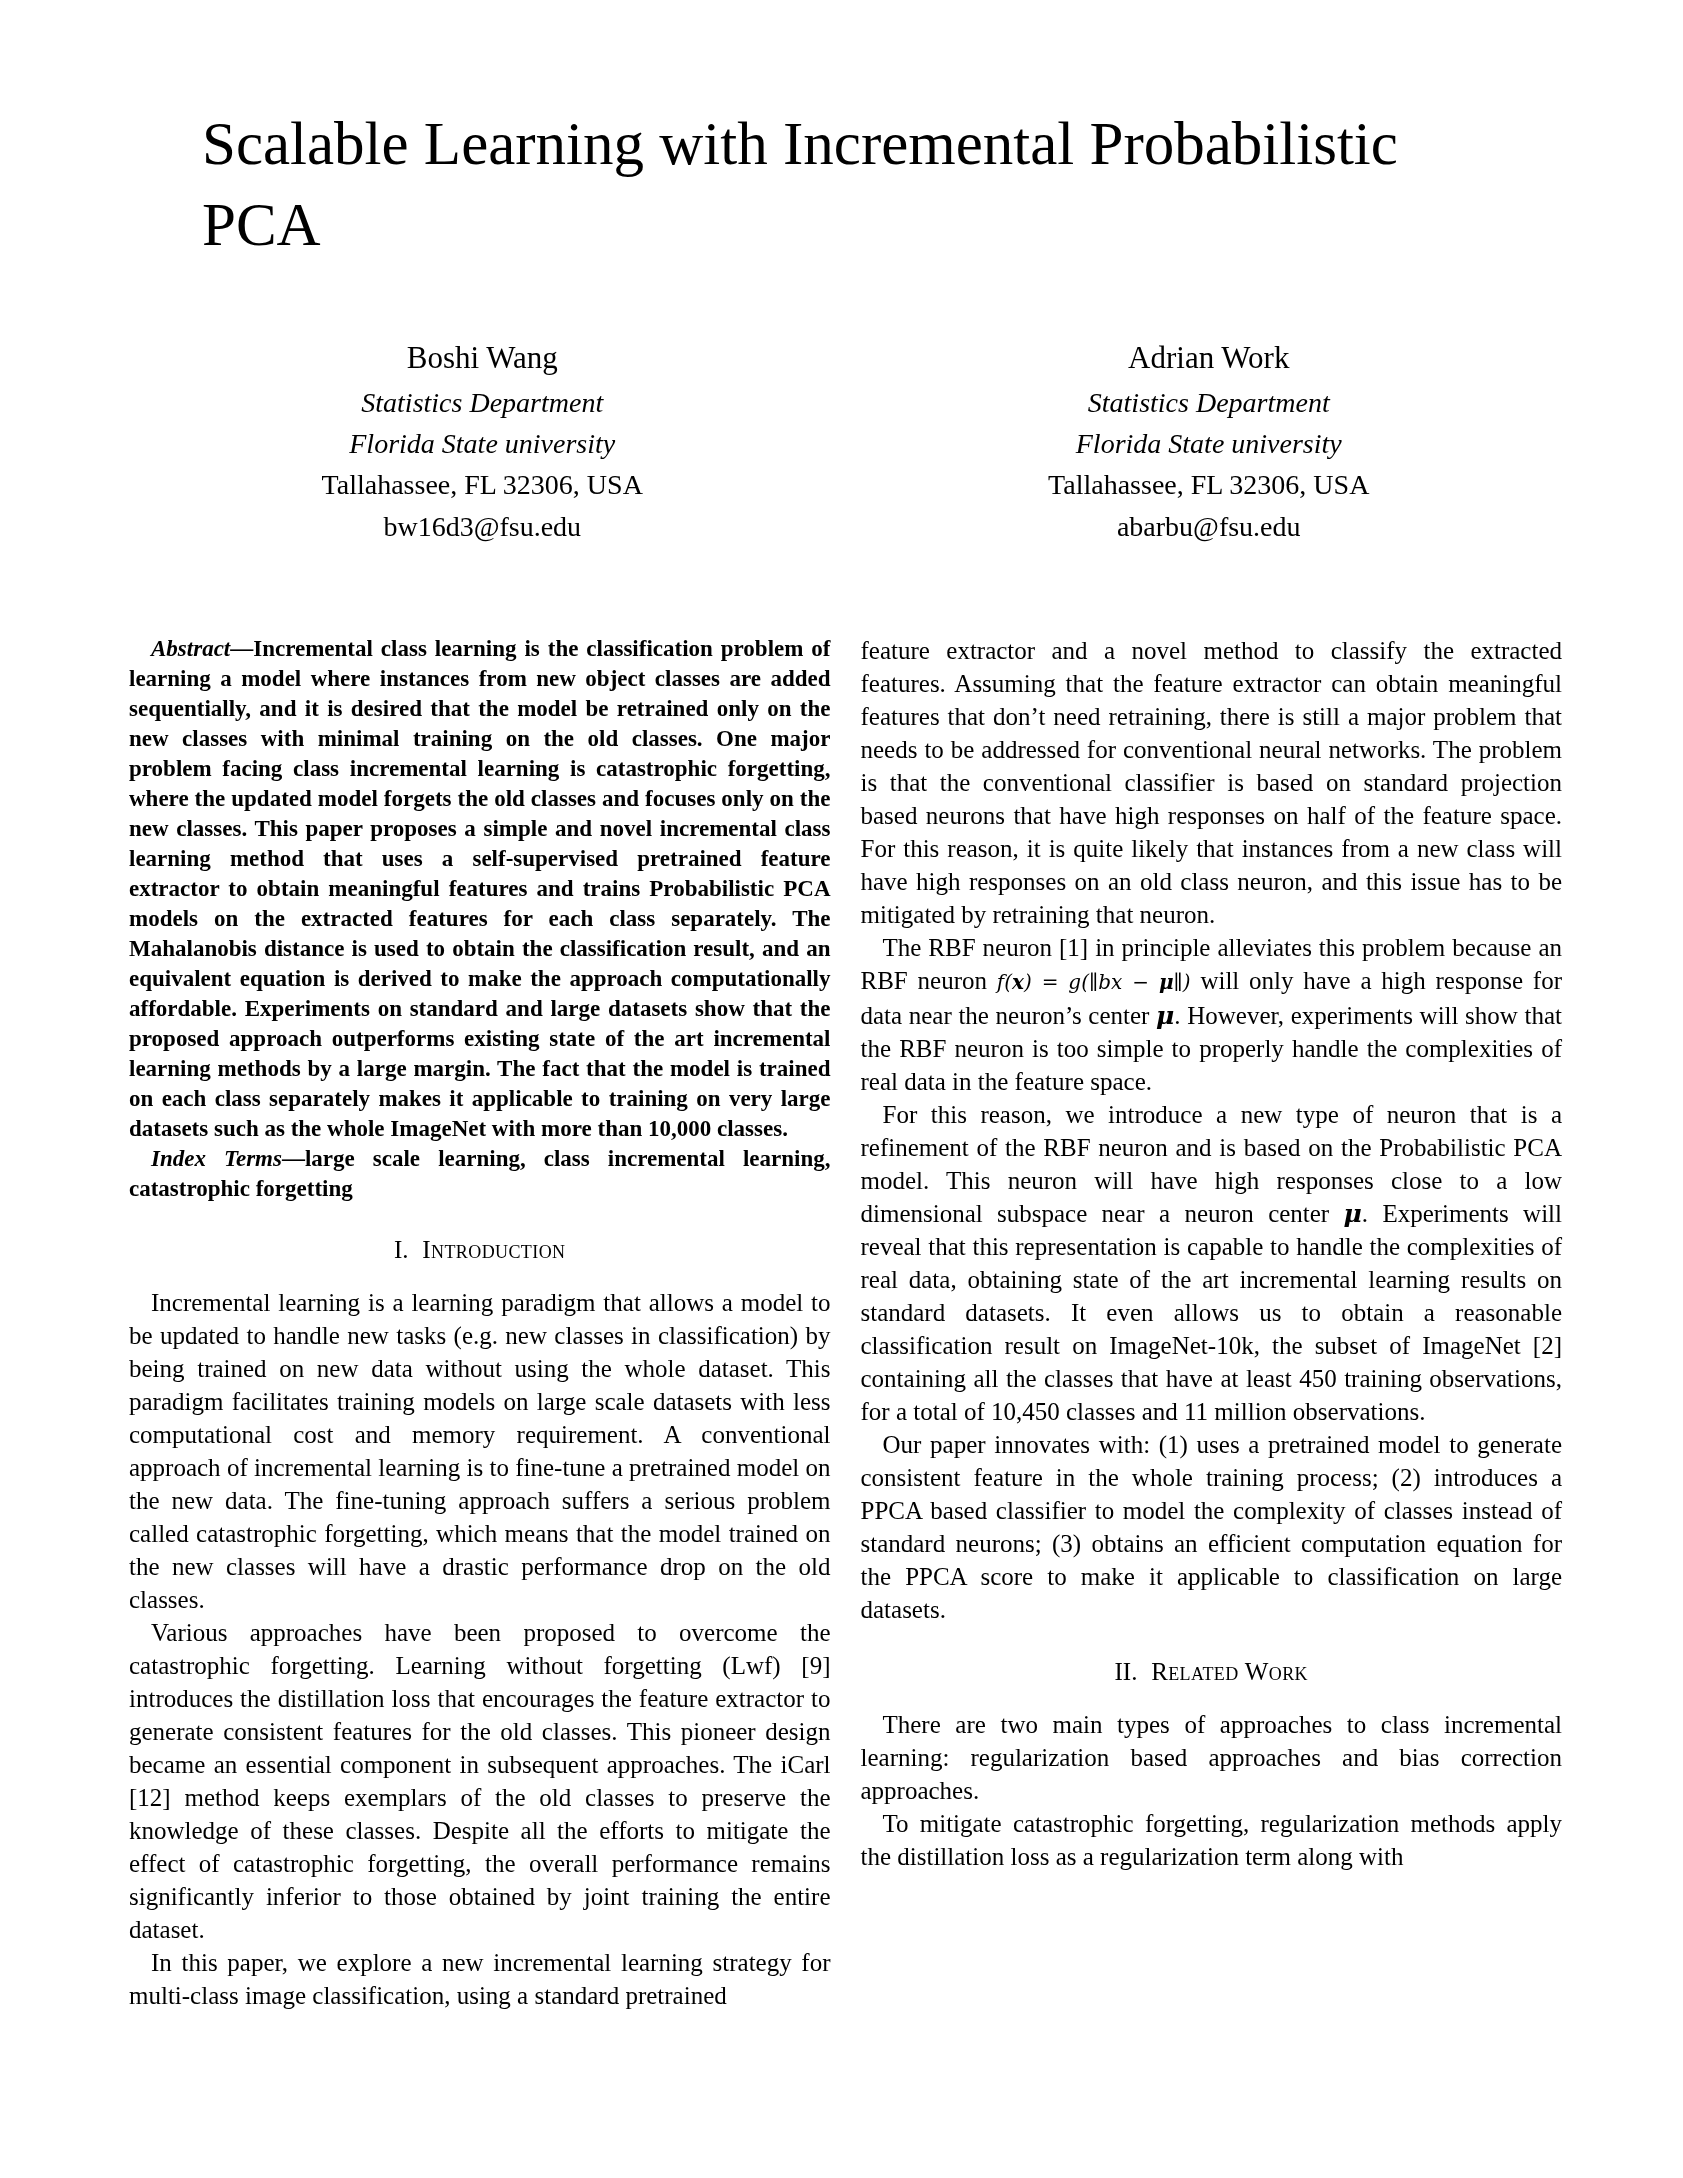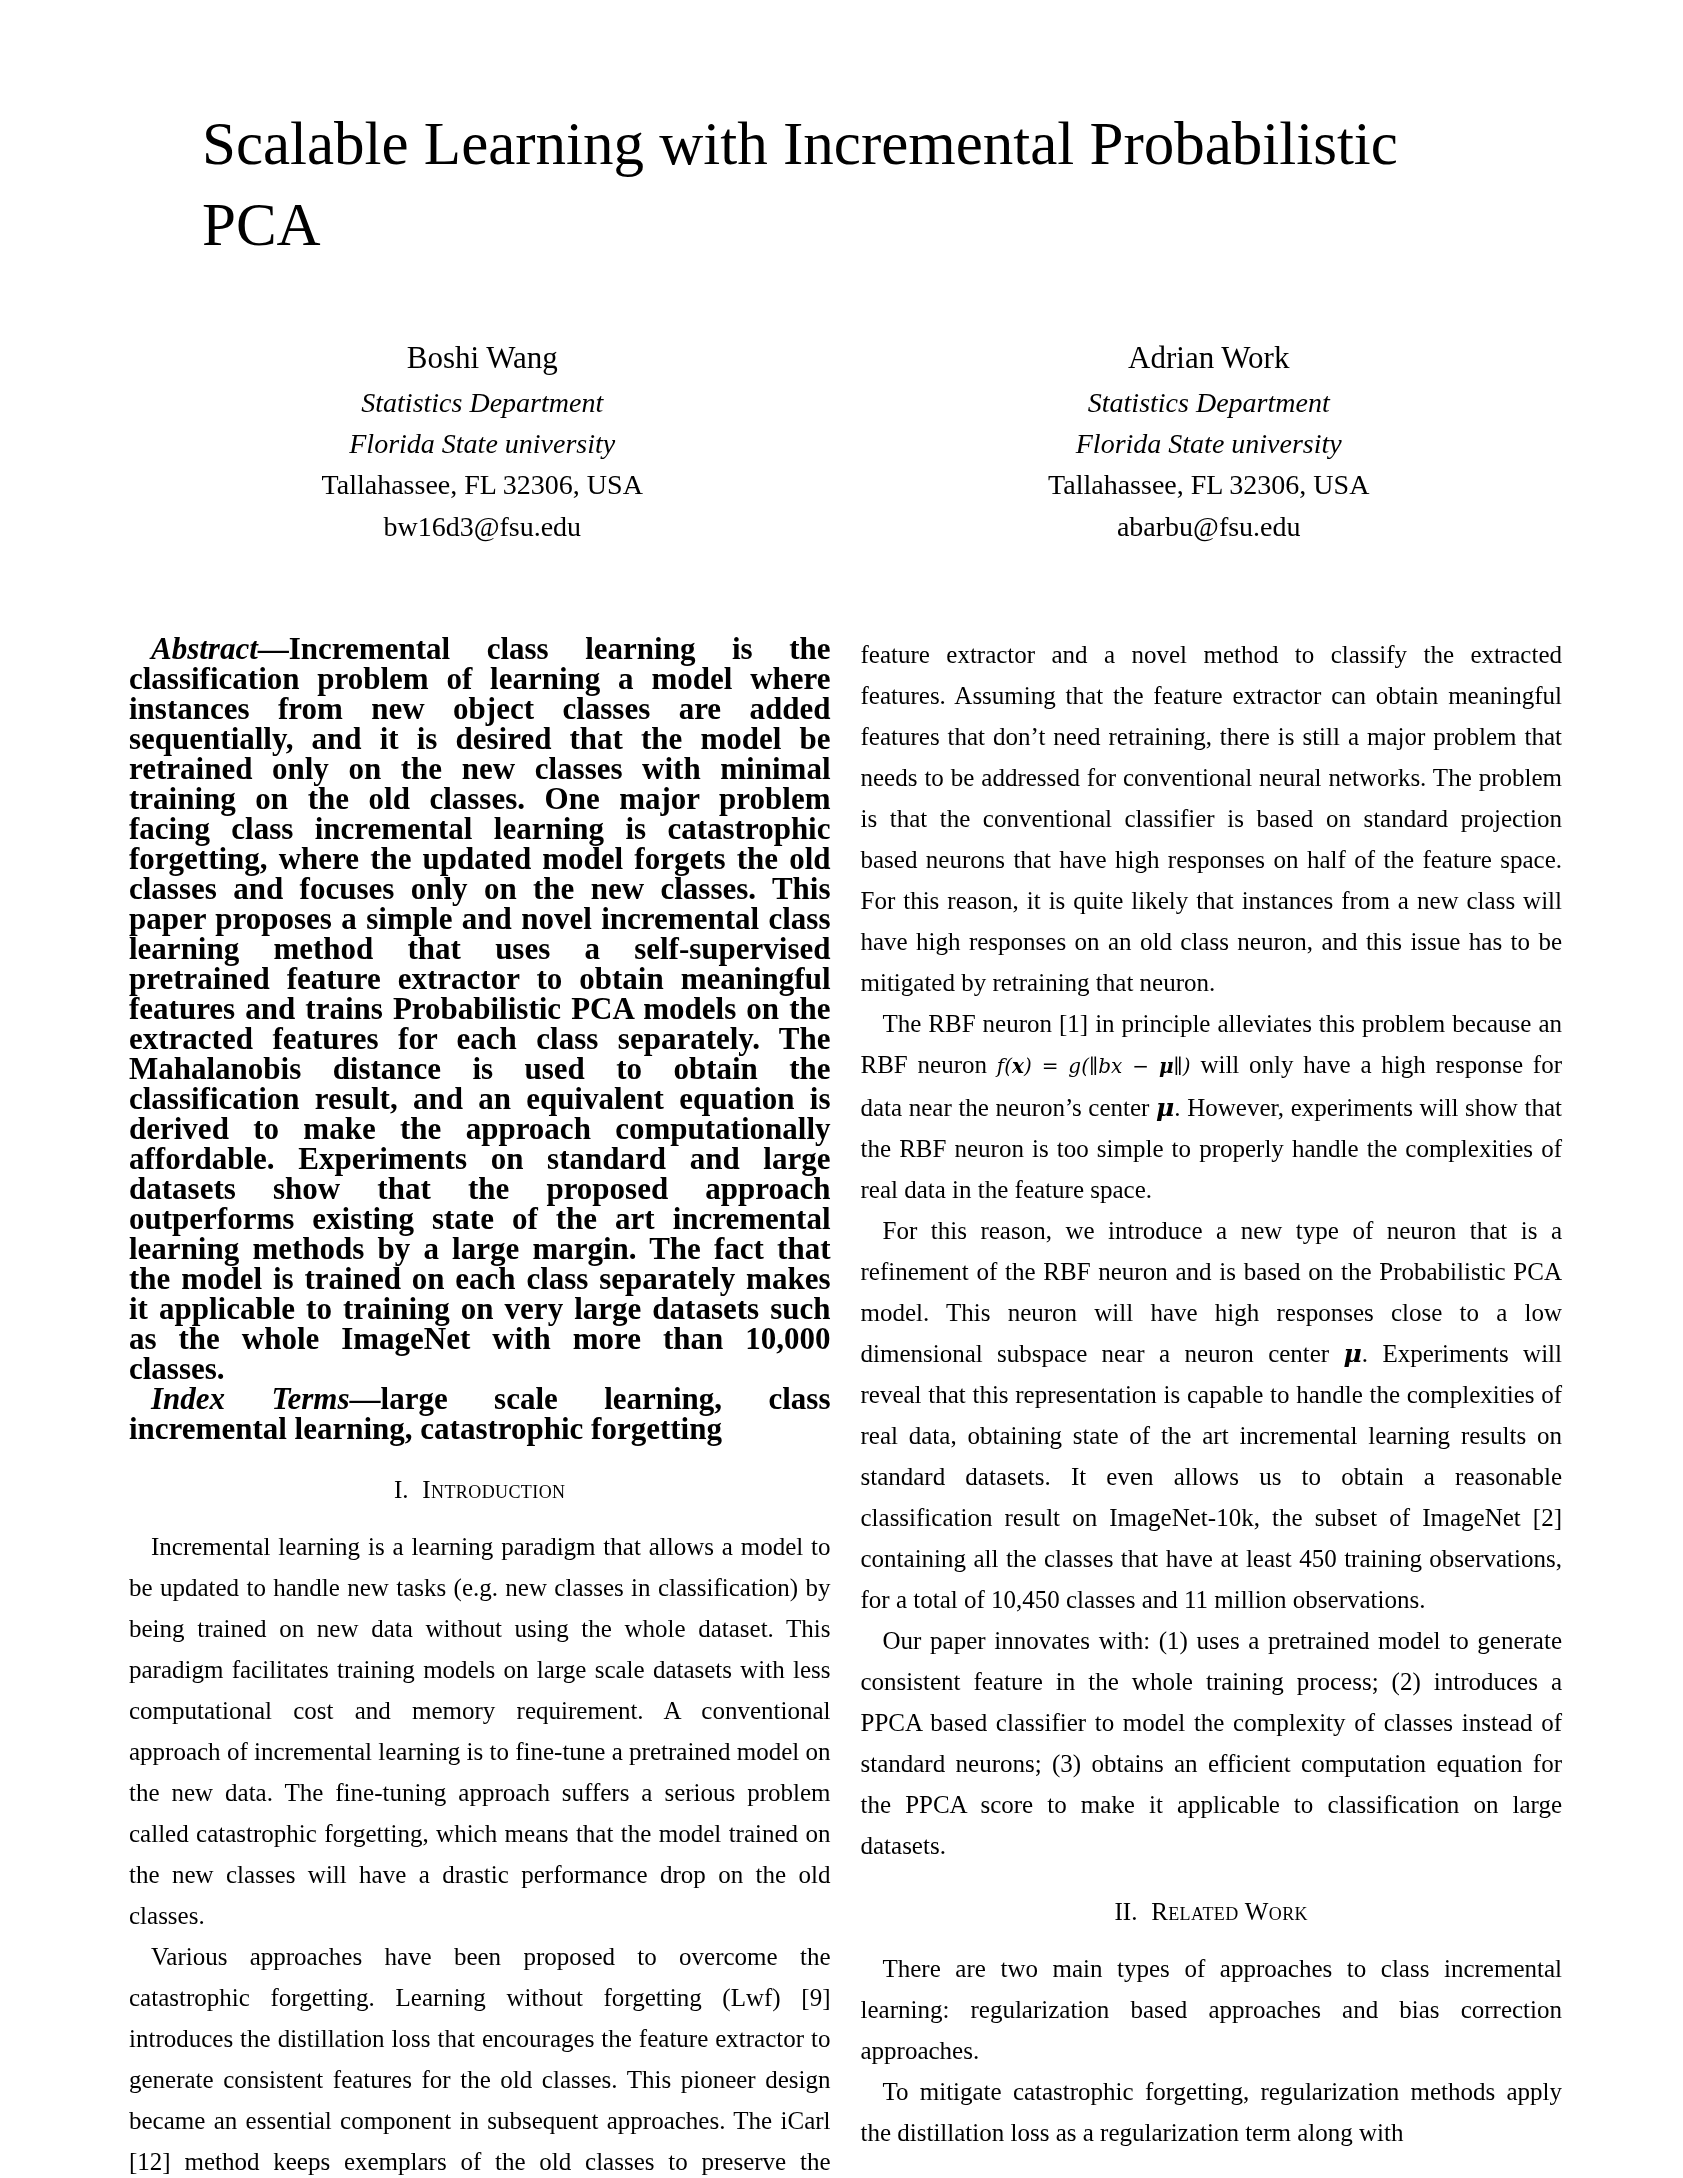--- a/index.html
+++ b/index.html
@@ -42,30 +42,30 @@
   
   .columns {
     display: flex;
     gap: 30px;
     margin-top: 87px;
   }
   .col { flex: 1 1 0; }
   
   p.abstract {
     font-weight: bold;
-    font-size: 31px;
+    font-size: 23px;
     line-height: 30px;
     text-align: justify;
     text-indent: 22px;
   }
   p.abstract .lead { font-style: italic; }
   
   .body-p {
     font-size: 25px;
-    line-height: 41px;
+    line-height: 33px;
     text-align: justify;
     text-indent: 22px;
   }
   .body-p.cont { text-indent: 0; }
   
   h2.sec {
     text-align: center;
     font-weight: normal;
     font-size: 25px;
     margin: 32px 0 22px 0;

